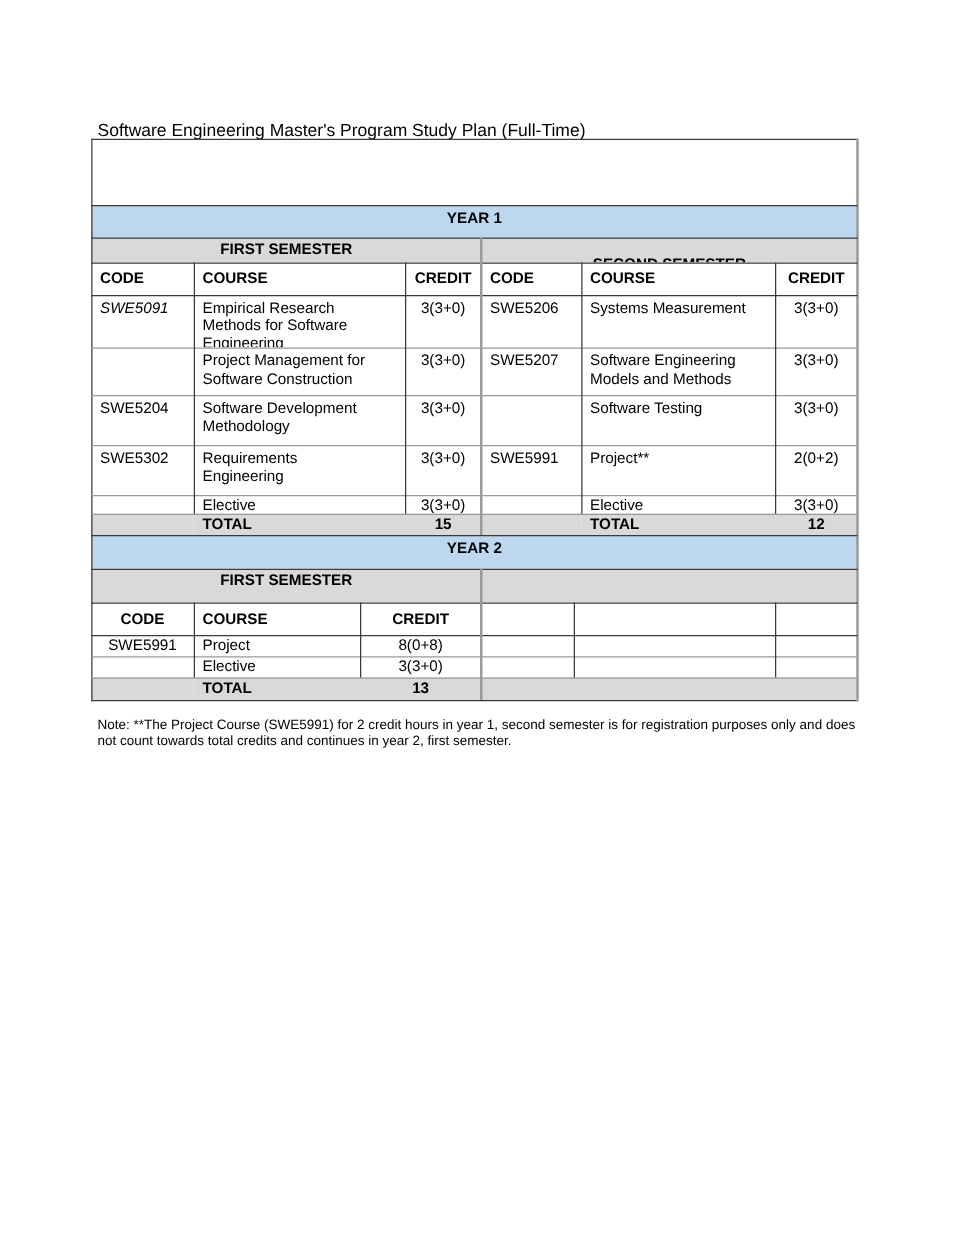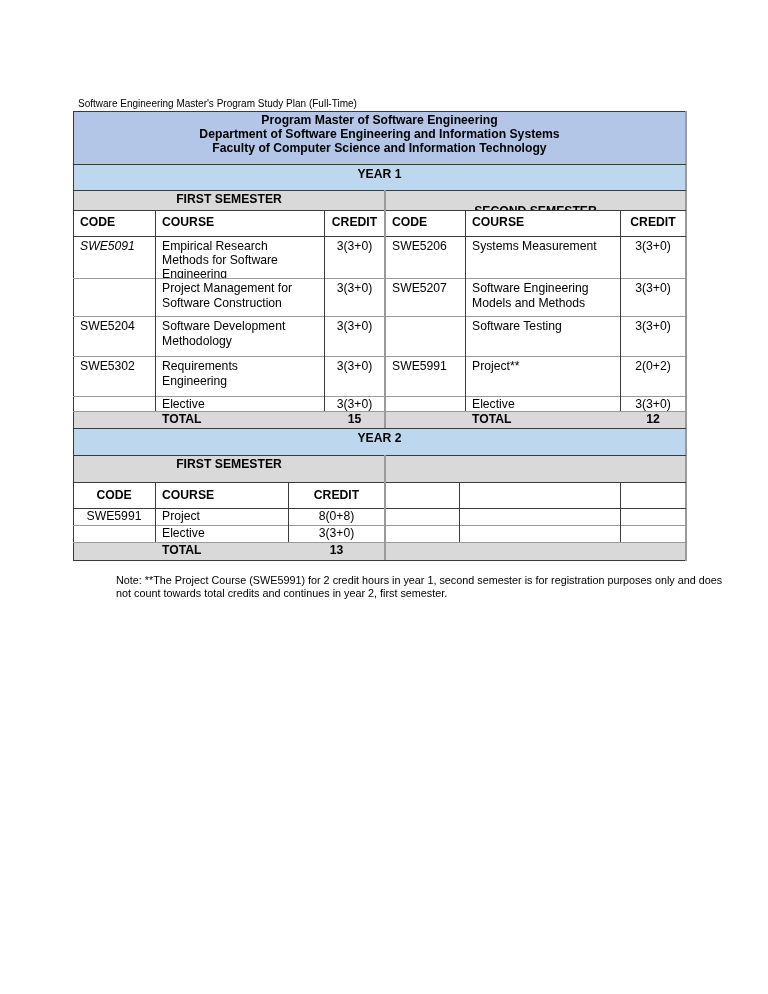--- a/index.html
+++ b/index.html
@@ -1,42 +1,37 @@
 <!DOCTYPE html>
 <html><head>
 <meta charset="utf-8">
 <style>
   html,body{margin:0;padding:0;background:#ffffff;}
   body{width:768px;height:994px;position:relative;overflow:hidden;font-family:"Liberation Sans",sans-serif;color:#000;}
-  .doc-title{position:absolute;left:78px;top:96px;font-size:10px;line-height:16px;white-space:nowrap;}
+  .doc-title{position:absolute;left:78px;top:96px;font-size:14px;line-height:16px;white-space:nowrap;}
   .tbl{position:absolute;left:73px;top:111px;width:613px;height:450px;}
   .cell{position:absolute;box-sizing:border-box;font-size:12.2px;line-height:14px;overflow:hidden;}
   .b{font-weight:bold;}
   .hdr{background:#b4c6e7;}
   .yr{background:#bdd7ee;}
   .sem{background:#d9d9d9;}
   .wht{background:#ffffff;}
   .ctr{text-align:center;}
   .line{position:absolute;background:#3a3a3a;}
   .gline{position:absolute;background:#9a9a9a;}
   .pad{padding:3px 0 0 7px;}
-  .note{position:absolute;left:78px;top:574px;width:620px;font-size:10.8px;line-height:13px;margin-left:38px;}
+  .note{position:absolute;left:78px;top:574px;width:620px;font-size:10.8px;line-height:13px;}
 </style>
 </head>
 <body>
 
 <div class="doc-title">Software Engineering Master's Program Study Plan (Full-Time)</div>
 
 <div class="tbl">
 
-  <div class="cell hdr b ctr" style="left:0;top:0;width:613px;height:53px;padding-top:2px;">
-    <div>Program Master of Software Engineering</div>
-    <div>Department of Software Engineering and Information Systems</div>
-    <div>Faculty of Computer Science and Information Technology</div>
-  </div>
 
   <div class="cell yr b ctr" style="left:0;top:53px;width:613px;height:26px;padding-top:3px;">
     <span>YEAR 1</span>
   </div>
 
   <div class="cell sem b ctr" style="left:0;top:79px;width:312px;height:20px;padding-top:2px;">
     <span>FIRST SEMESTER</span>
   </div>
   <div class="cell sem b ctr" style="left:312px;top:79px;width:301px;height:20px;padding-top:14px;">
     <span>SECOND SEMESTER</span>

